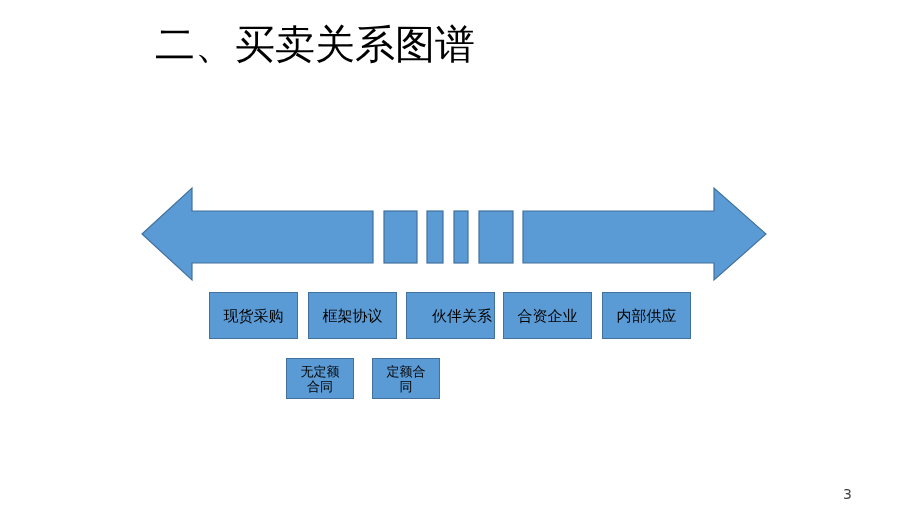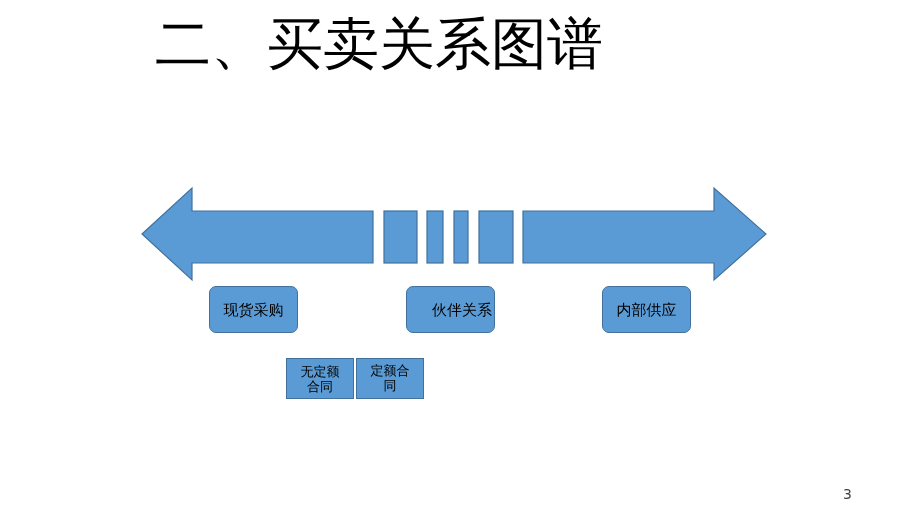--- a/index.html
+++ b/index.html
@@ -18,21 +18,21 @@
     overflow: hidden;
   }
 
   
   #slide-title {
     position: absolute;
     left: 155px;
     top: 14px;
     width: 700px;
     height: 64px;
-    font-size: 56px;
+    font-size: 40px;
     line-height: 60px;
     color: #000000;
     letter-spacing: 0px;
     white-space: nowrap;
     font-weight: 400;
     font-family: "DejaVu Sans", "Liberation Sans", sans-serif;
   }
 
   
   #arrow-graphic {
@@ -55,26 +55,25 @@
     border: 1px solid #41719C;
     box-sizing: border-box;
     color: #000000;
     display: flex;
     align-items: center;
     justify-content: center;
     text-align: center;
     font-family: "DejaVu Sans", "Liberation Sans", sans-serif;
   }
   .pbox.level-1 {
-    top: 286px;
+    top: 292px;
     width: 89px;
     height: 47px;
     font-size: 15px;
     line-height: 18px;
-    border-radius: 7px;
   }
   .pbox.level-2 {
     top: 358px;
     width: 68px;
     height: 41px;
     font-size: 13px;
     line-height: 15px;
   }
   .pbox .label {
     display: block;
@@ -113,31 +112,37 @@
       <rect x="316" y="28" width="14" height="52" fill="#5B9BD5" stroke="#41719C" stroke-width="1.2"></rect>
       <rect x="341" y="28" width="34" height="52" fill="#5B9BD5" stroke="#41719C" stroke-width="1.2"></rect>
 
       <path d="M 385 28 L 576 28 L 576 5 L 628 51 L 576 97 L 576 80 L 385 80 Z" fill="#5B9BD5" stroke="#41719C" stroke-width="1.2"></path>
     </svg>
   </div>
 
   <div class="pbox level-1" style="left:209px;">
     <span class="label">现货采购</span>
   </div>
+  <div class="pbox level-1" style="left:308px;">
+    <span class="label">框架协议</span>
+  </div>
   <div class="pbox level-1" style="left:406px;justify-content:flex-end;">
     <span class="label">伙伴关系</span>
+  </div>
+  <div class="pbox level-1" style="left:503px;">
+    <span class="label">合资企业</span>
   </div>
   <div class="pbox level-1" style="left:602px;justify-content:center;">
     <span class="label">内部供应</span>
   </div>
 
   <div class="pbox level-2" style="left:286px;">
     <span class="label">无定额
 合同</span>
   </div>
-  <div class="pbox level-2" style="left:356px;font-family:Liberation Mono, monospace;">
+  <div class="pbox level-2" style="left:372px;">
     <span class="label">定额合
 同</span>
   </div>
 
   <div id="page-number">3</div>
 
 </div>
 
 </body></html>

